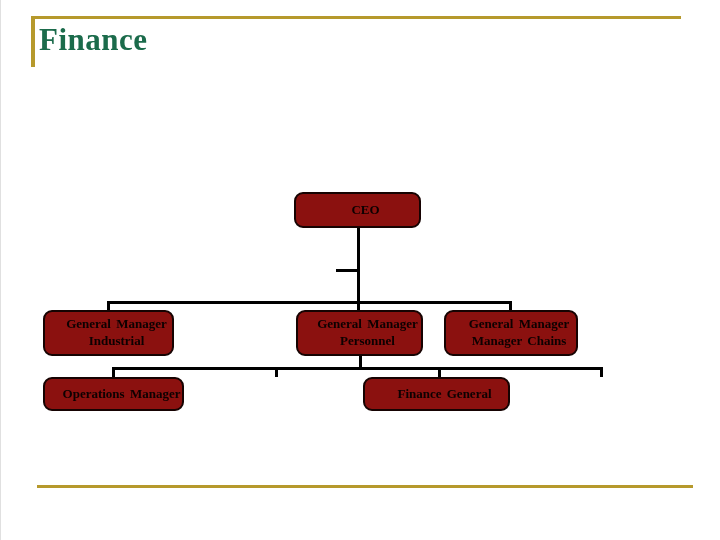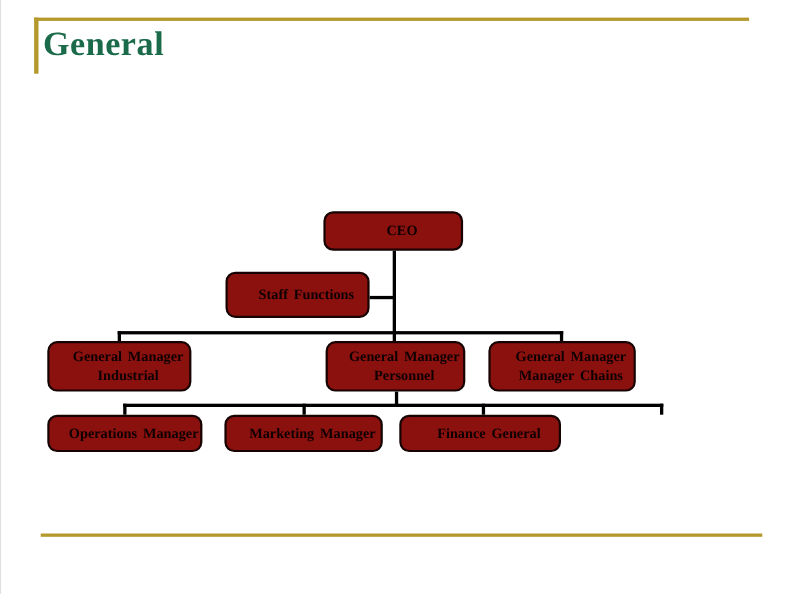--- a/index.html
+++ b/index.html
@@ -46,64 +46,58 @@
   .node span { display: block; }
 </style>
 </head>
 <body>
 
 <div class="slide">
 
   <div class="rule" style="left:30px; top:16px; width:650px; height:3px;"></div>
   <div class="rule" style="left:30px; top:16px; width:4px; height:51px;"></div>
 
-  <h1 class="slide-title">General</h1>
+  <h1 class="slide-title">Finance</h1>
 
   <div class="conn" style="left:356px; top:228px; width:3px; height:82px;"></div>
   <div class="conn" style="left:335px; top:269px; width:22px; height:3px;"></div>
   <div class="conn" style="left:106px; top:301px; width:405px; height:3px;"></div>
   <div class="conn" style="left:106px; top:301px; width:3px; height:9px;"></div>
   <div class="conn" style="left:508px; top:301px; width:3px; height:9px;"></div>
   <div class="conn" style="left:358px; top:356px; width:3px; height:12px;"></div>
   <div class="conn" style="left:111px; top:367px; width:491px; height:3px;"></div>
   <div class="conn" style="left:111px; top:367px; width:3px; height:10px;"></div>
   <div class="conn" style="left:274px; top:367px; width:3px; height:10px;"></div>
   <div class="conn" style="left:437px; top:367px; width:3px; height:10px;"></div>
   <div class="conn" style="left:599px; top:367px; width:3px; height:10px;"></div>
 
   <div class="node" style="left:293px; top:192px; width:127px; height:36px;">
     <span>CEO</span>
   </div>
 
-  <div class="node" style="left:204px; top:247px; width:131px; height:42px;">
-    <span>Staff Functions</span>
-  </div>
 
   <div class="node" style="left:42px; top:310px; width:131px; height:46px;">
     <span>General Manager</span>
     <span>Industrial</span>
   </div>
 
   <div class="node" style="left:295px; top:310px; width:127px; height:46px;">
     <span>General Manager</span>
     <span>Personnel</span>
   </div>
 
   <div class="node" style="left:443px; top:310px; width:134px; height:46px;">
     <span>General Manager</span>
     <span>Manager Chains</span>
   </div>
 
   <div class="node" style="left:42px; top:377px; width:141px; height:34px;justify-content:center;">
     <span>Operations Manager</span>
   </div>
 
-  <div class="node" style="left:203px; top:377px; width:144px; height:34px;">
-    <span>Marketing Manager</span>
-  </div>
 
   <div class="node" style="left:362px; top:377px; width:147px; height:34px;">
     <span>Finance General</span>
   </div>
 
 
   <div class="rule" style="left:36px; top:485px; width:656px; height:3px;"></div>
 
 </div>
 

